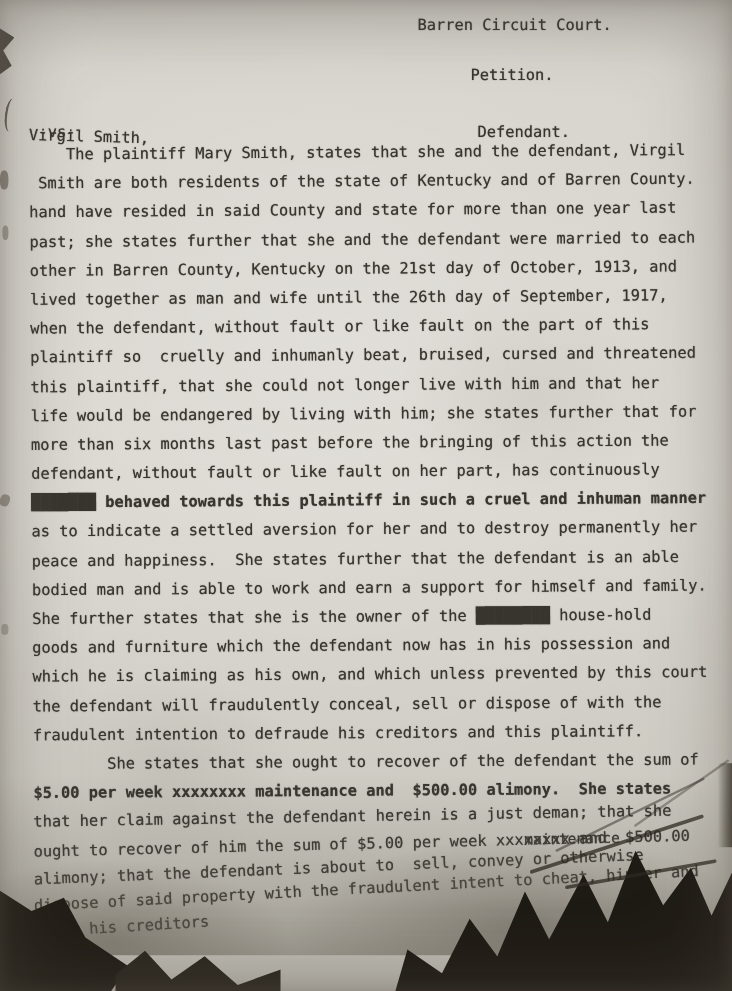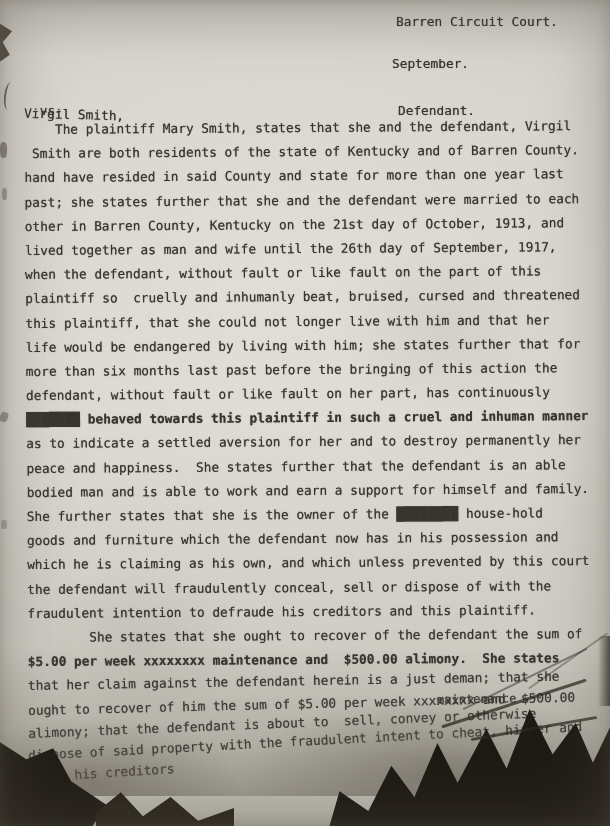--- a/index.html
+++ b/index.html
@@ -83,22 +83,22 @@
 
   <div class="stain-a"></div>
   <div class="stain-b"></div>
   <div class="corner-mark"></div>
   <div class="hook-mark"></div>
   <div class="edge-smudge sm1"></div>
   <div class="edge-smudge sm2"></div>
   <div class="edge-smudge sm3"></div>
   <div class="edge-smudge sm4"></div>
 
-  <div class="tw hdr" style="left:348px; top:10px;margin-left:48px;">Barren Circuit Court.</div>
-  <div class="tw hdr" style="left:392px; top:52px;">September.</div>
+  <div class="tw hdr" style="left:348px; top:10px;">Barren Circuit Court.</div>
+  <div class="tw hdr" style="left:392px; top:52px;">Petition.</div>
   <div class="tw hdr" style="left:32px; top:99px;">-vs-</div>
   <div class="tw hdr" style="left:398px; top:99px;text-align:center;">Defendant.</div>
   <div class="tw hdr" style="left:24px; top:103px; transform:rotate(1.5deg);">Virgil Smith,</div>
 
   <div class="body-block" id="body-lines">
       <div class="line">    The plaintiff Mary Smith, states that she and the defendant, Virgil</div>
       <div class="line"> Smith are both residents of the state of Kentucky and of Barren County.</div>
       <div class="line">hand have resided in said County and state for more than one year last</div>
       <div class="line">past; she states further that she and the defendant were married to each</div>
       <div class="line">other in Barren County, Kentucky on the 21st day of October, 1913, and</div>

